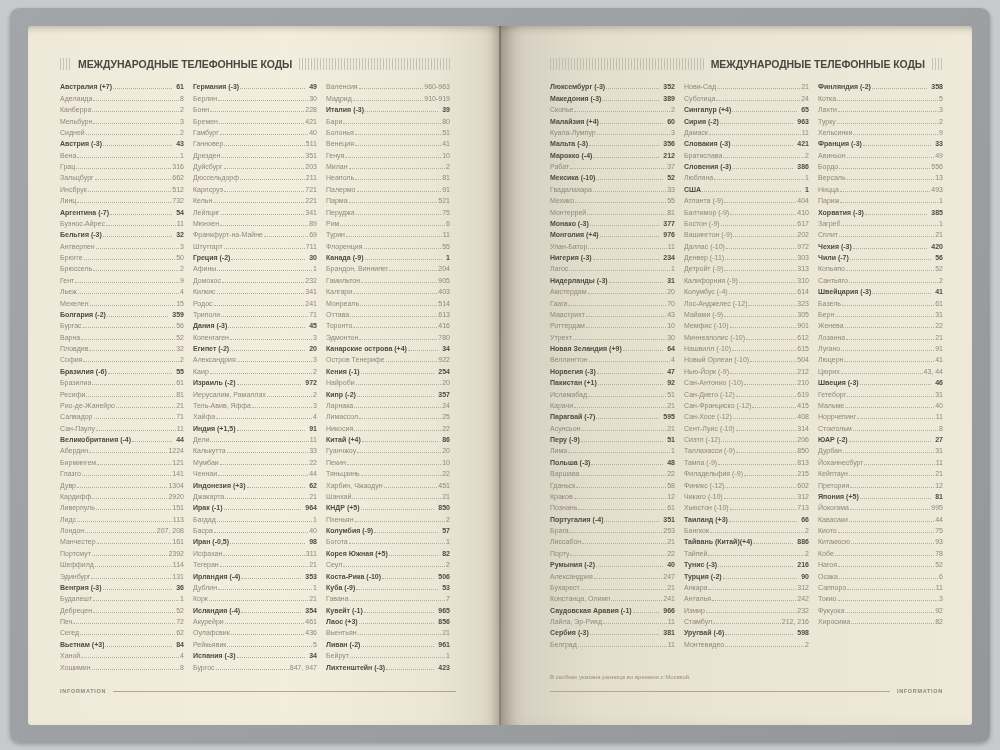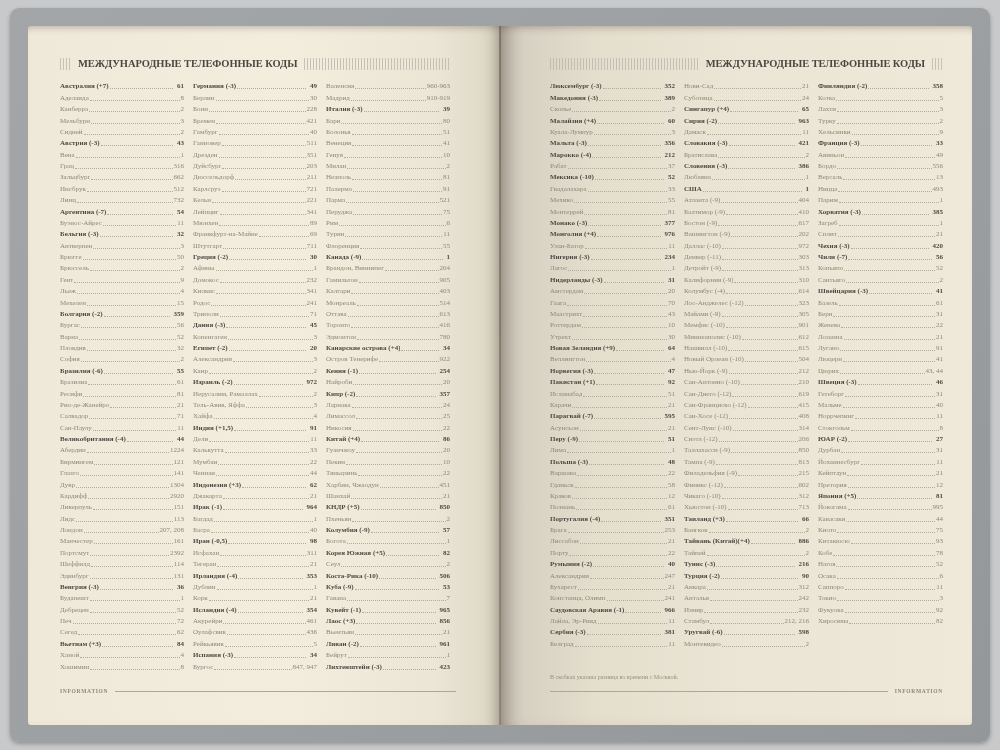--- a/index.html
+++ b/index.html
@@ -1,17 +1,17 @@
 <!DOCTYPE html>
 <html><head>
 <meta charset="utf-8">
 <style>
   html,body{margin:0;padding:0;width:1000px;height:750px;overflow:hidden;
     background:#c8c9cb;font-family:"Liberation Sans","DejaVu Sans",sans-serif;}
-  .stage{position:relative;width:1000px;height:630px;font-family:Liberation Serif, serif;}
+  .stage{position:relative;width:1000px;height:630px;}
   .cover{position:absolute;left:10px;top:8px;width:980px;height:734px;border-radius:9px;
     background:linear-gradient(135deg,#a3a6a9 0%,#9da0a3 55%,#94979a 100%);
     box-shadow:0 2px 4px rgba(0,0,0,.28);}
   .pages{position:absolute;left:28px;top:26px;width:944px;height:699px;display:flex;}
   .page{position:relative;width:472px;height:100%;}
   .page.left{background:linear-gradient(90deg,#efe9da 0%,#f3edde 55%,#ece6d6 86%,#ded8c7 98%,#d2ccbc 100%);
     border-radius:3px 0 0 3px;
     box-shadow:inset 0 7px 9px -7px rgba(70,60,45,.40), inset -14px 0 16px -12px rgba(80,70,55,.45);}
   .page.right{background:linear-gradient(90deg,#c6c0b3 0%,#d7d1c3 5%,#e4decd 20%,#ebe5d5 50%,#efe9d9 100%);
     border-radius:0 3px 3px 0;

